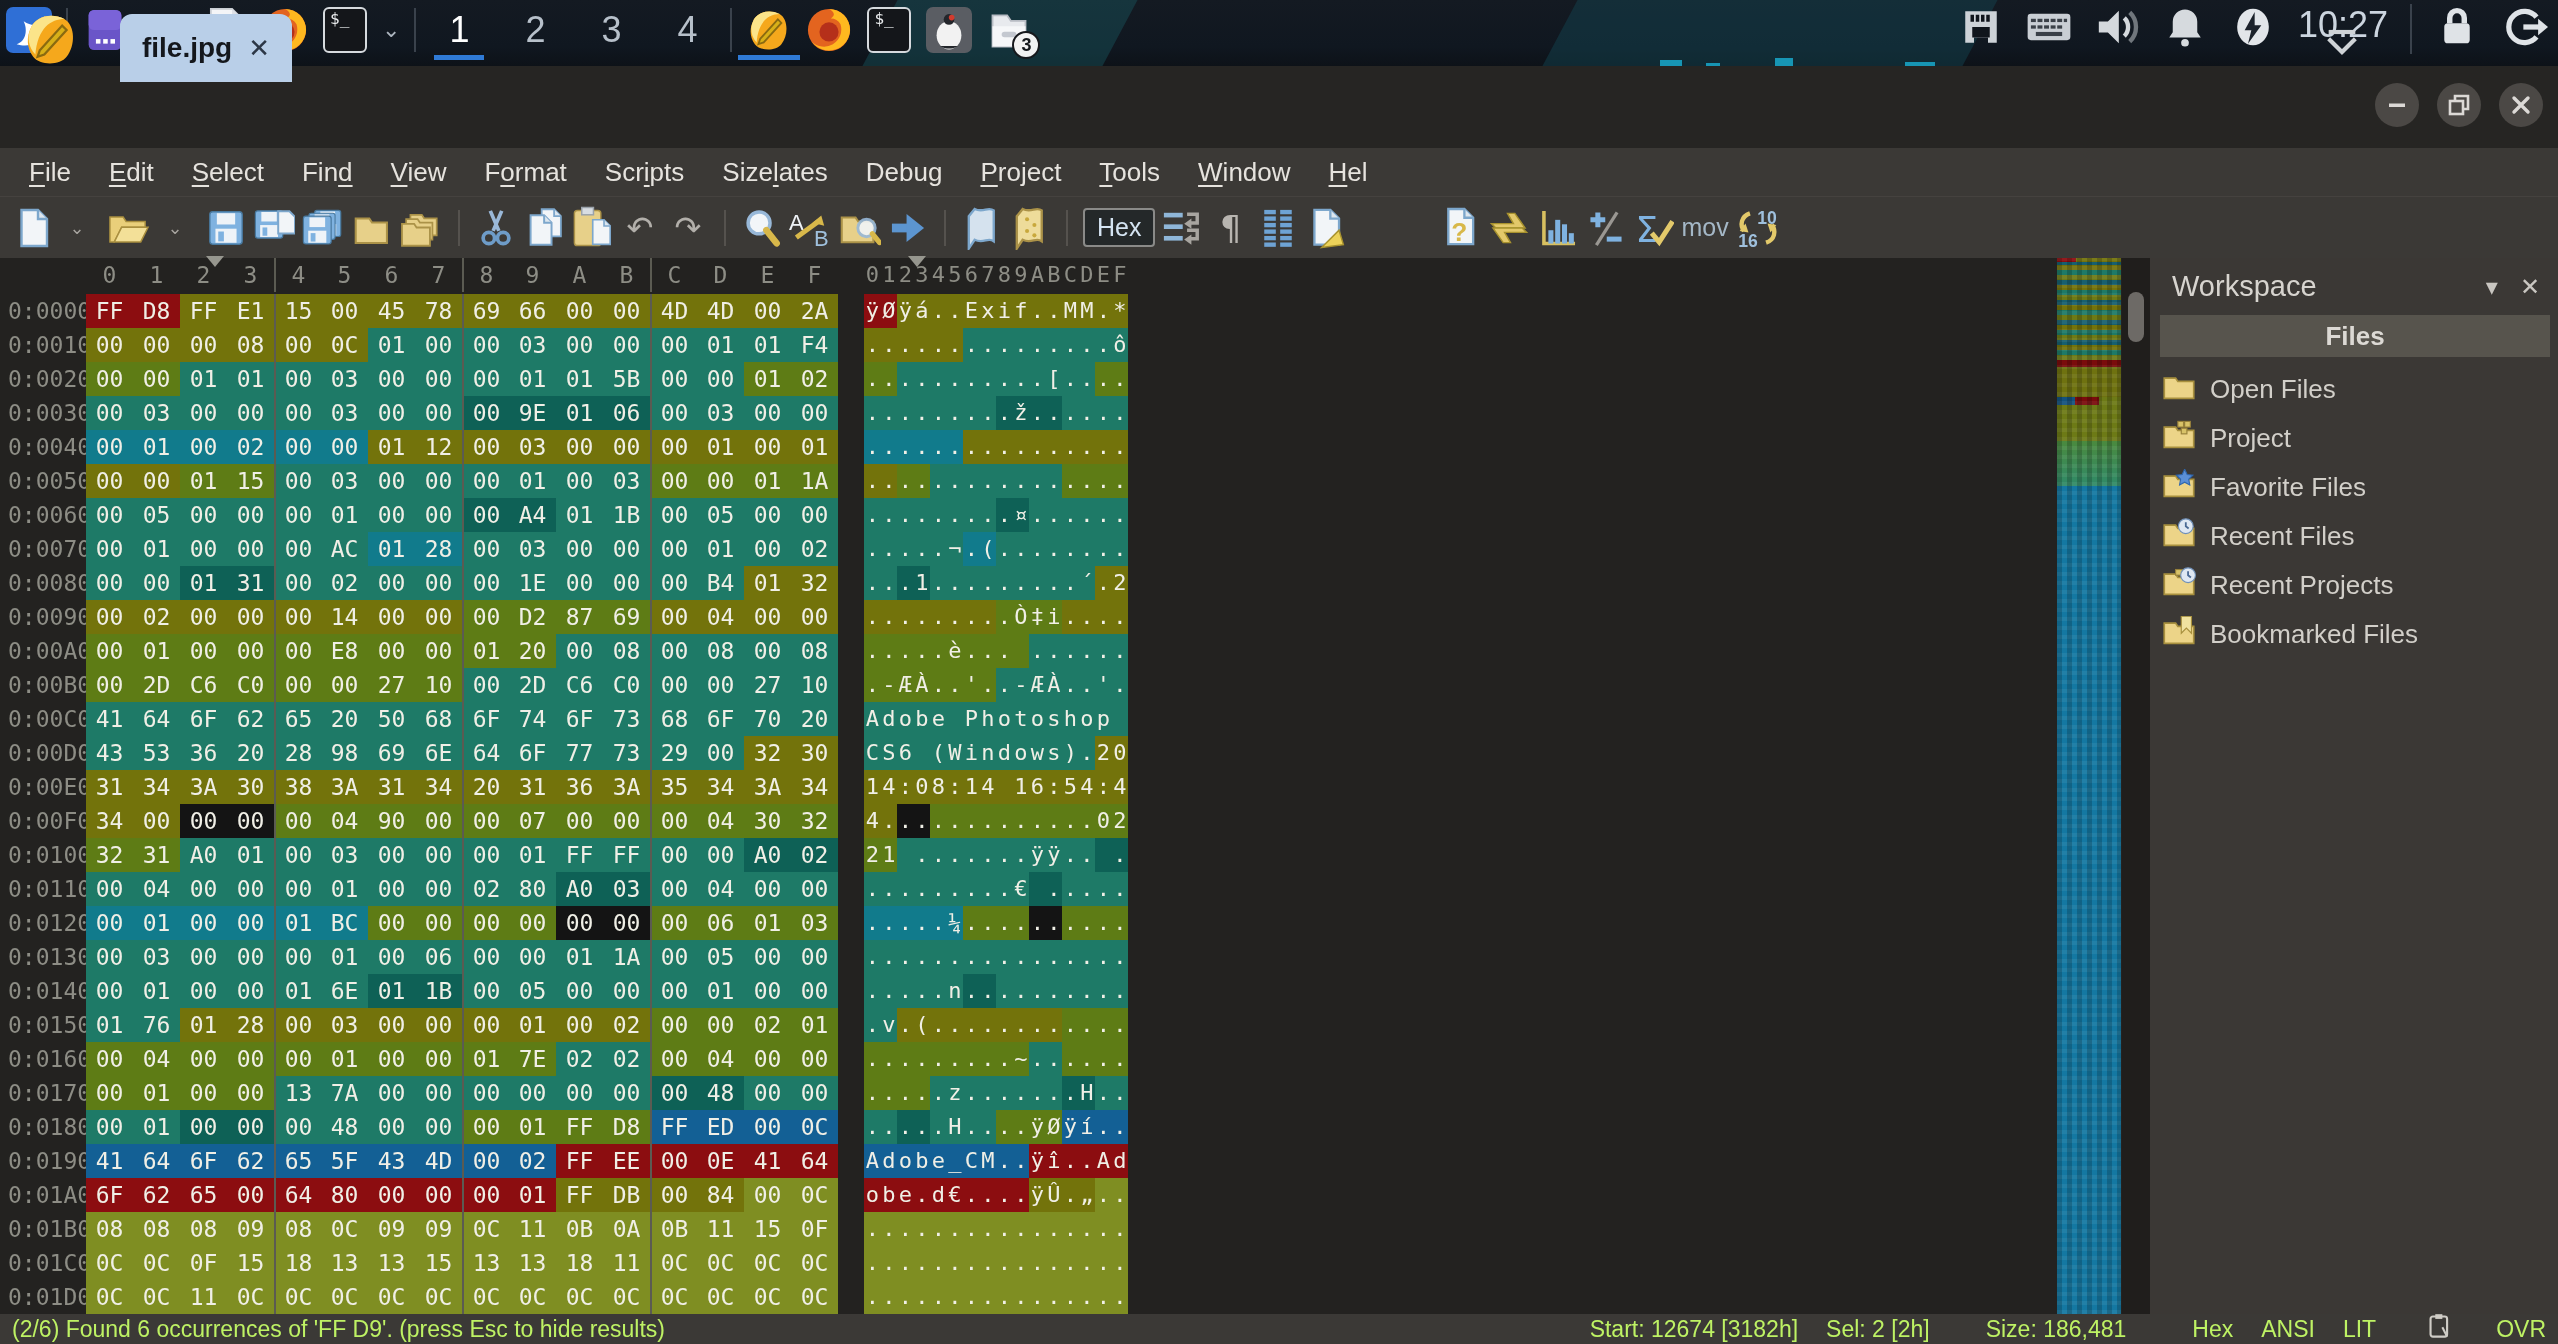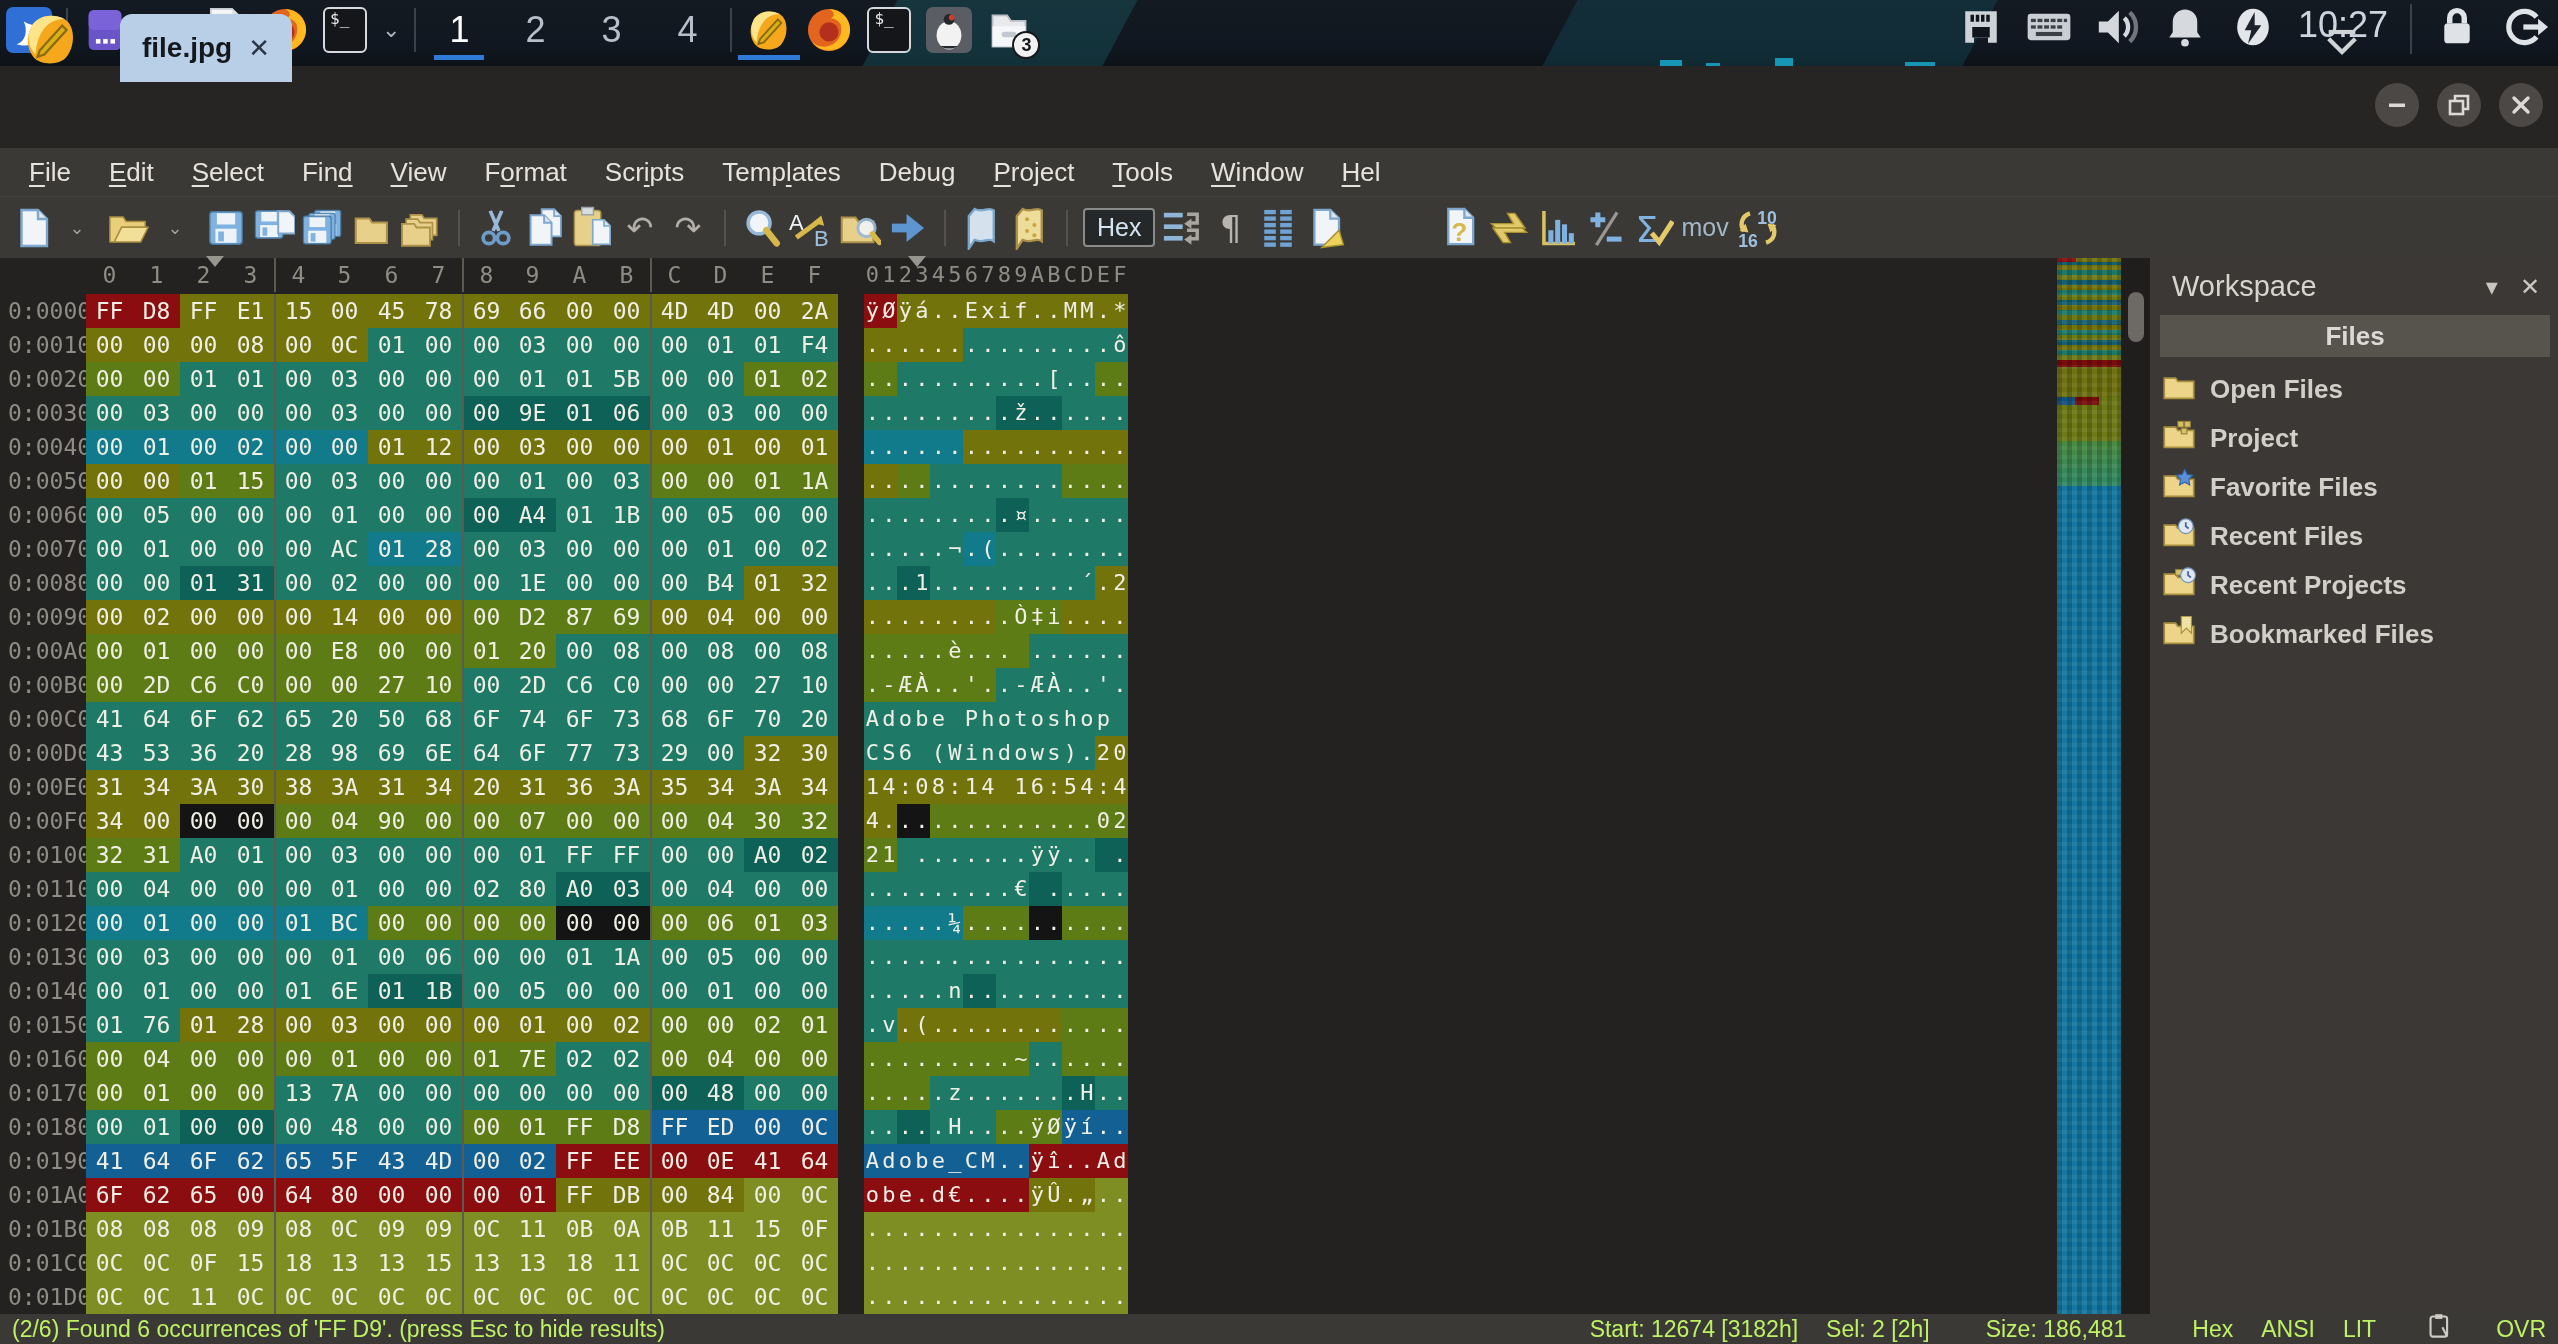--- a/index.html
+++ b/index.html
@@ -68,21 +68,21 @@
   #vthumb{left:2128px;top:292px;width:16px;height:50px;background:#6d6a66;border-radius:8px}
   .dots{left:2150px;top:763px;width:12px}
   .dots div{width:9px;height:9px;background:#8d8a85;margin:5px 0}
   
   #sidebar{left:2150px;top:258px;width:408px;height:1056px;background:#3b3835;box-sizing:border-box}
   #ws-head{display:flex;align-items:center;padding:12px 18px 6px 22px}
   #ws-title{font-size:29px;color:#d7d4cf;flex:1}
   .ws-btn{color:#c9c6c1;font-size:24px;margin-left:22px}
   #files-bar{margin:6px 8px 8px 10px;height:42px;background:#57544d;display:flex;align-items:center;justify-content:center;
     color:#dcd9d4;font-weight:bold;font-size:26px}
-  .ws-item{display:flex;align-items:center;gap:14px;padding:6px 12px;font-weight:bold;font-size:26px;color:#d2cfc9}
+  .ws-item{display:flex;align-items:center;gap:14px;padding:6px 12px;font-weight:normal;font-size:26px;color:#d2cfc9}
   
   #statusbar{left:0;top:1314px;width:2558px;height:30px;background:#3b3936;display:flex;align-items:center;
     font-size:23px;color:#bef264;padding:0 12px;box-sizing:border-box}
   #status-message{flex:1}
   .sfield{margin-left:28px}
 </style>
 </head>
 <body>
 
 <div class="abs" id="taskbar">
@@ -283,21 +283,21 @@
 </div>
 
 <nav class="abs" id="menubar">
     <span class="mi"><span></span><u>F</u><span>ile</span></span>
     <span class="mi"><span></span><u>E</u><span>dit</span></span>
     <span class="mi"><span></span><u>S</u><span>elect</span></span>
     <span class="mi"><span>Fin</span><u>d</u><span></span></span>
     <span class="mi"><span></span><u>V</u><span>iew</span></span>
     <span class="mi"><span>F</span><u>o</u><span>rmat</span></span>
     <span class="mi"><span>Scr</span><u>i</u><span>pts</span></span>
-    <span class="mi"><span>Temp</span><u>l</u><span>ates</span></span>
+    <span class="mi"><span>Size</span><u>l</u><span>ates</span></span>
     <span class="mi"><span>Debu</span><u>g</u><span></span></span>
     <span class="mi"><span></span><u>P</u><span>roject</span></span>
     <span class="mi"><span></span><u>T</u><span>ools</span></span>
     <span class="mi"><span></span><u>W</u><span>indow</span></span>
     <span class="mi"><span></span><u>H</u><span>el</span></span>
   </nav>
 
 <div class="abs" id="toolbar">
     <div class="tbtn">
       <svg width="36" height="42" viewBox="0 0 24 28">

